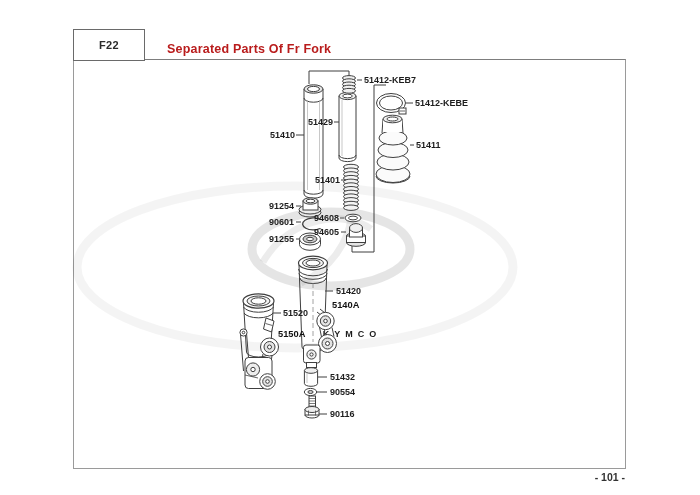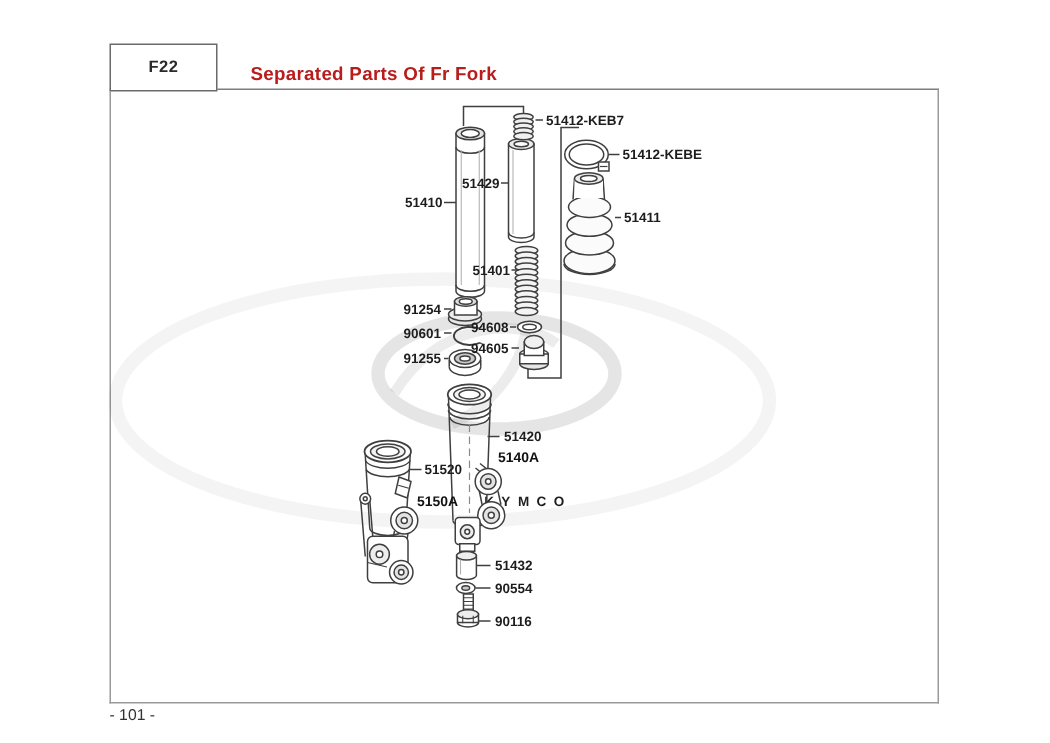--- a/index.html
+++ b/index.html
@@ -14,22 +14,22 @@
   }
   .page-title{
     position:absolute;left:167px;top:42px;font-size:12.5px;font-weight:bold;color:#b91c1c;
     letter-spacing:.2px;z-index:3;
   }
   .main-box{
     position:absolute;left:73px;top:59px;width:551px;height:408px;
     border:1.3px solid #9a9a9a;border-top-color:#7d7d7d;background:#fff;z-index:1;
   }
   .footer-page{
-    position:absolute;left:73px;top:471px;width:552px;text-align:left;
-    font-size:10.5px;font-weight:normal;color:#333;z-index:3;
+    position:absolute;left:73px;top:471px;width:552px;text-align:right;
+    font-size:10.5px;font-weight:bold;color:#333;z-index:3;
   }
   svg.art{position:absolute;left:0;top:0;z-index:2;}
   svg.art text{font-family:"Liberation Sans",sans-serif;font-size:9px;font-weight:bold;fill:#1d1d1d;}
   svg.art text.blbl{font-size:9.3px;font-weight:bold;fill:#111;}
   .wm-text{font-weight:bold;}
 </style>
 </head>
 <body>
 
 <div class="page">

